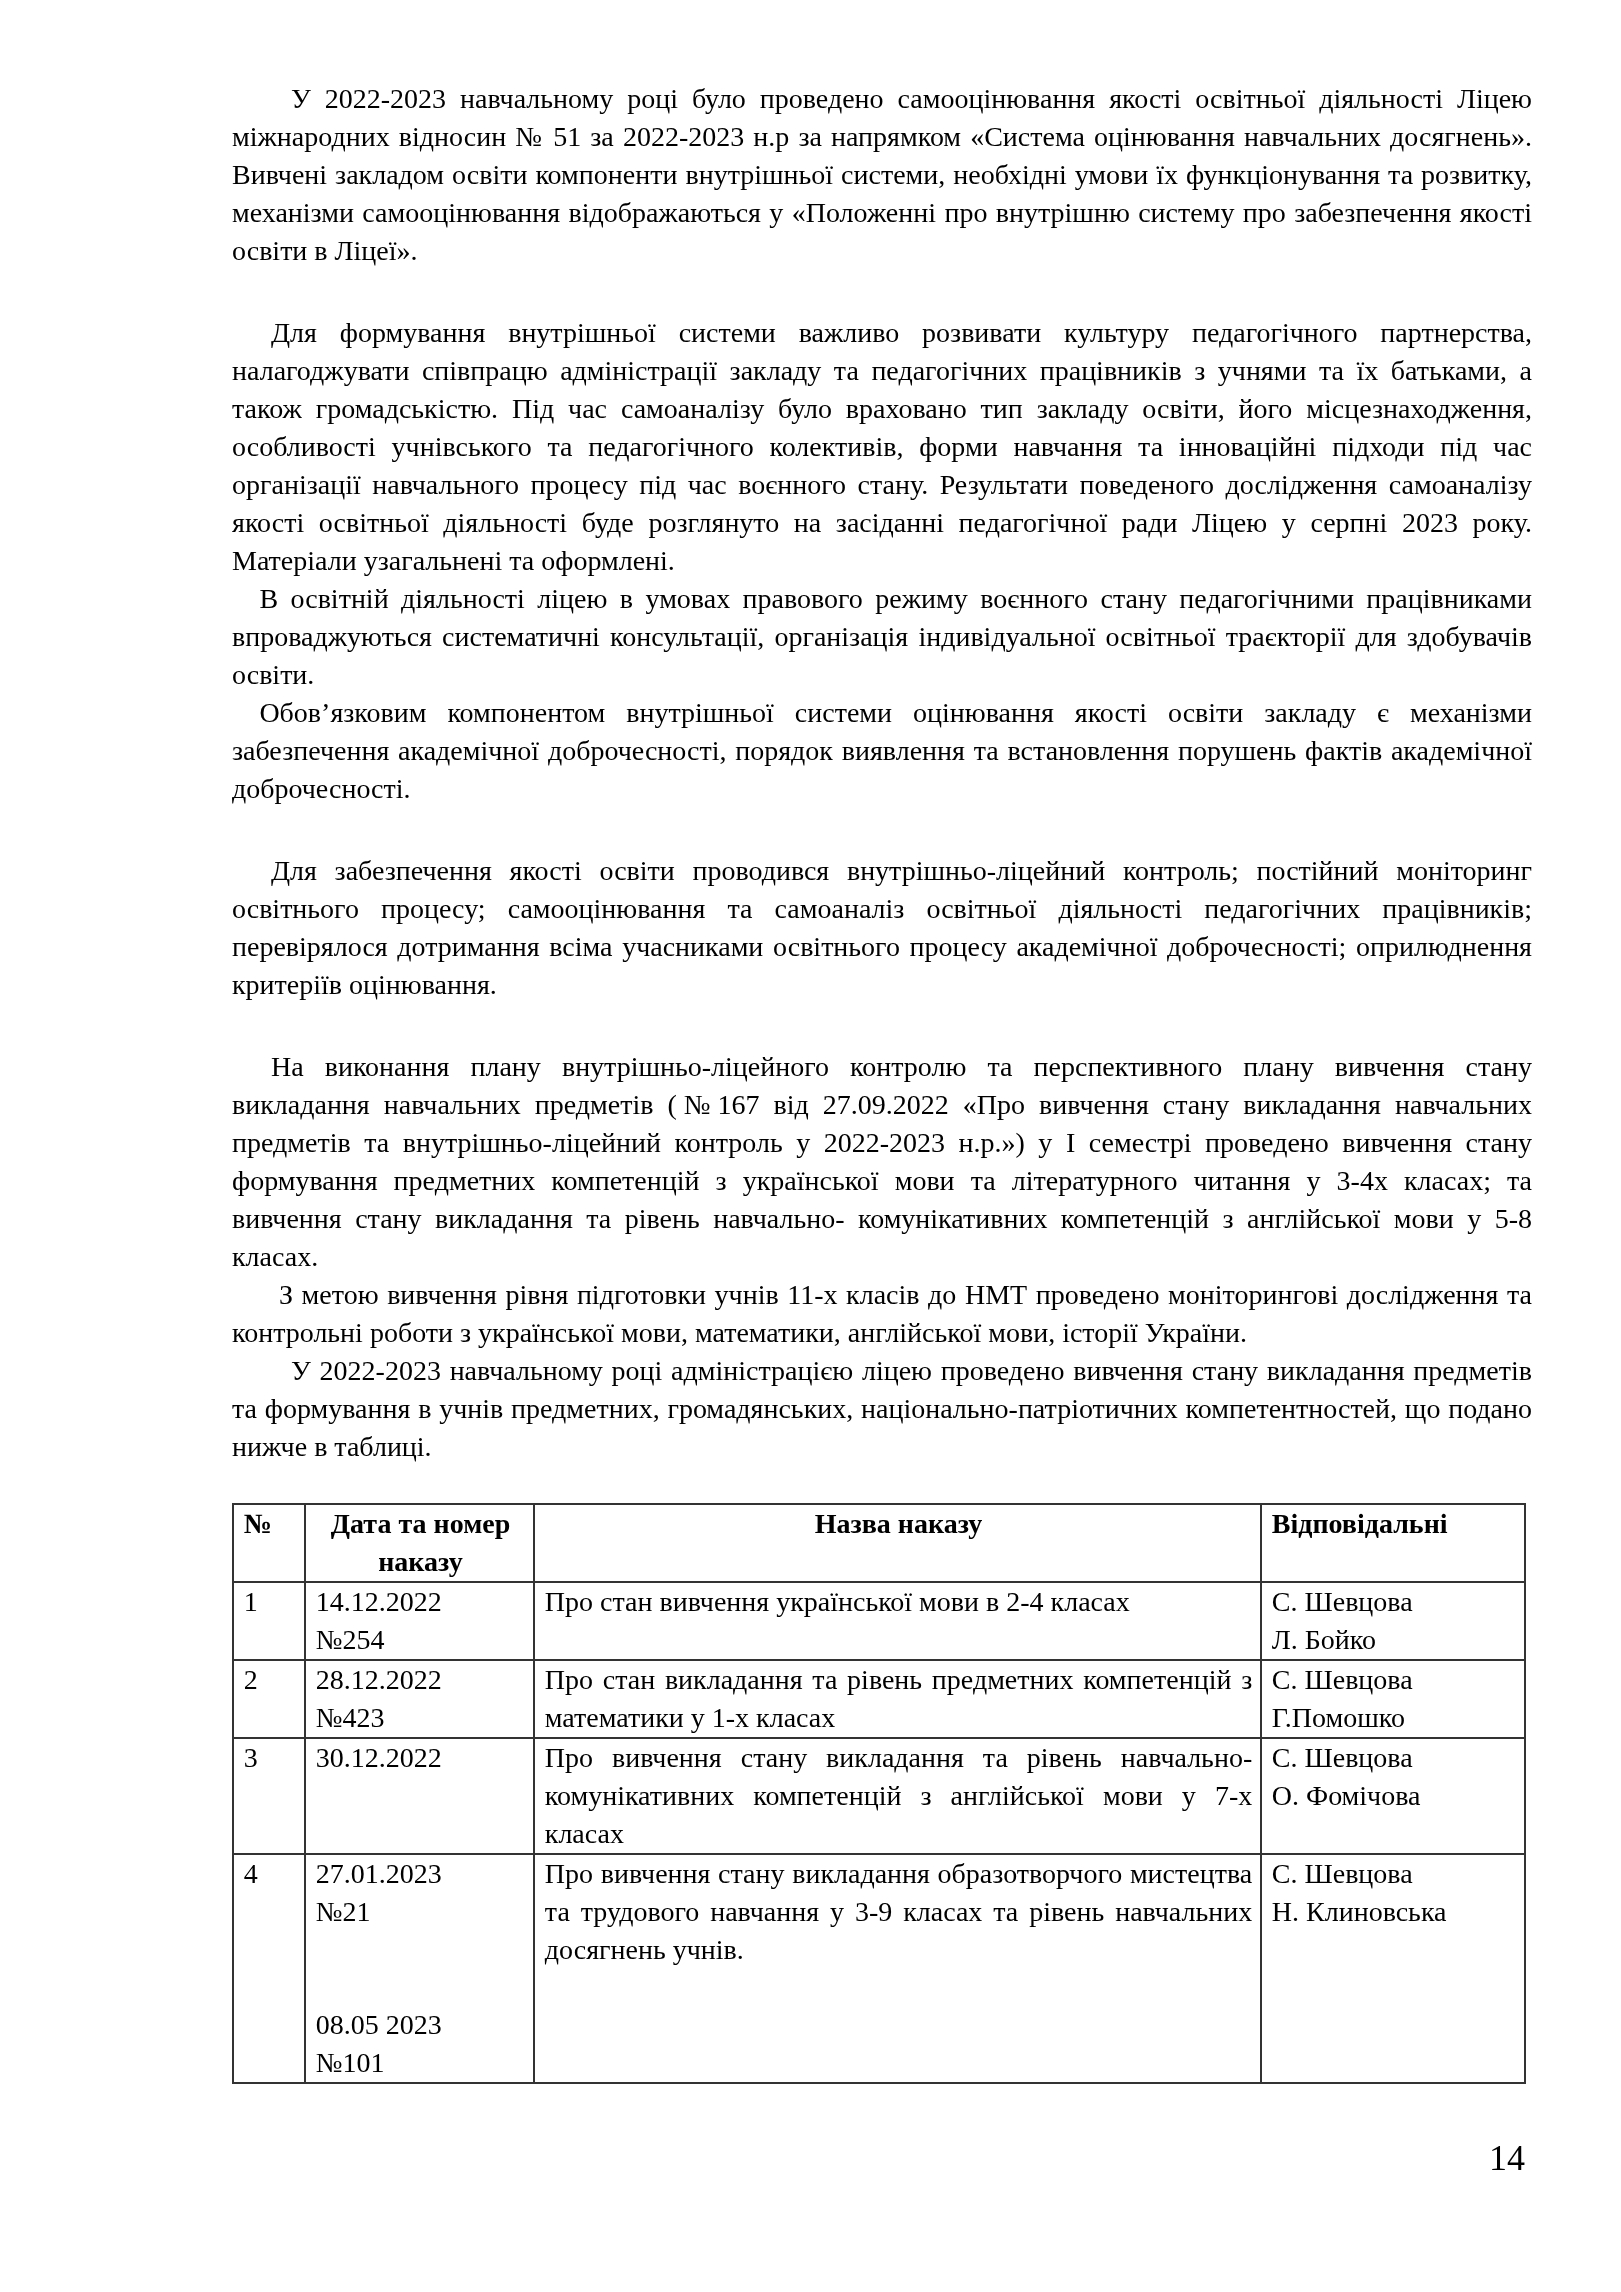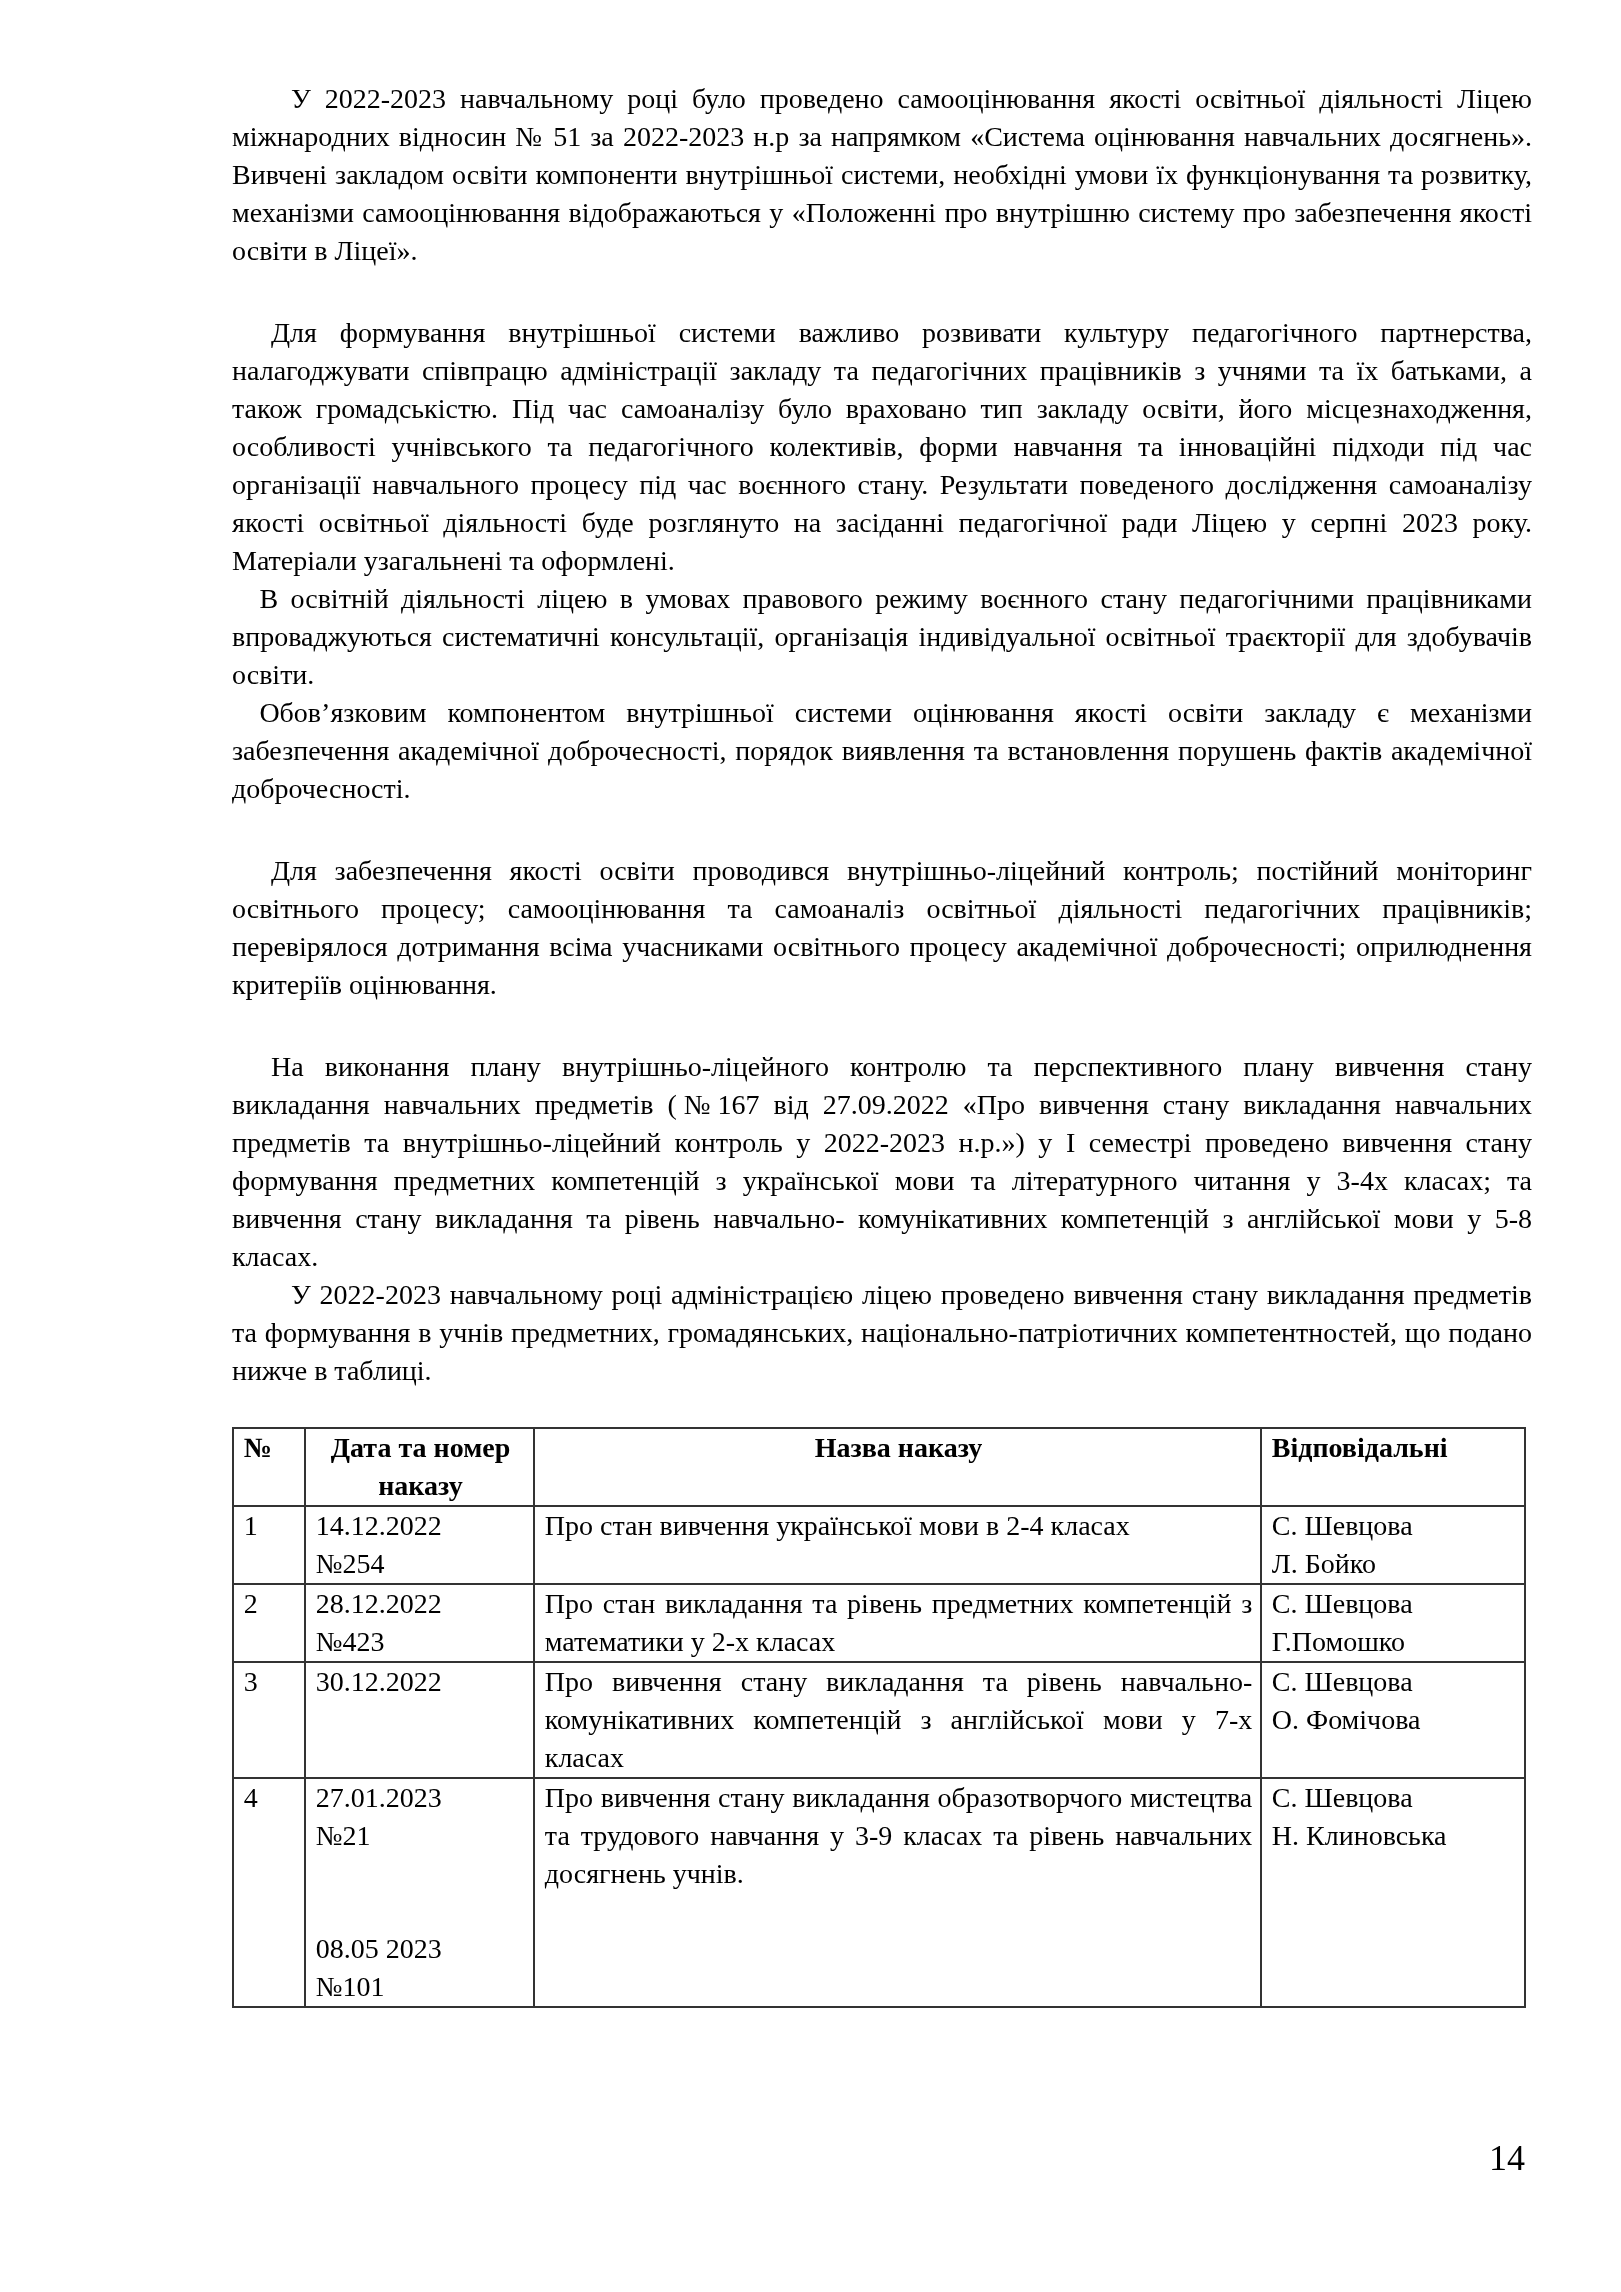--- a/index.html
+++ b/index.html
@@ -35,20 +35,21 @@
 </head>
 <body>
 
 <div class="page">
   <p class="para indent4">У 2022-2023 навчальному році було проведено самооцінювання якості освітньої діяльності Ліцею міжнародних відносин № 51 за 2022-2023 н.р за напрямком «Система оцінювання навчальних досягнень». Вивчені закладом освіти компоненти внутрішньої системи, необхідні умови їх функціонування та розвитку, механізми самооцінювання відображаються у «Положенні про внутрішню систему про забезпечення якості освіти в Ліцеї».</p>
   <p class="para indent2">Для формування внутрішньої системи важливо розвивати культуру педагогічного партнерства, налагоджувати співпрацю адміністрації закладу та педагогічних працівників з учнями та їх батьками, а також громадськістю. Під час самоаналізу було враховано тип закладу освіти, його місцезнаходження, особливості учнівського та педагогічного колективів, форми навчання та інноваційні підходи під час організації навчального процесу під час воєнного стану. Результати поведеного дослідження самоаналізу якості освітньої діяльності буде розглянуто на засіданні педагогічної ради Ліцею у серпні 2023 року. Матеріали узагальнені та оформлені.</p>
   <p class="para indent3">В освітній діяльності ліцею в умовах правового режиму воєнного стану педагогічними працівниками впроваджуються систематичні консультації, організація індивідуальної освітньої траєкторії для здобувачів освіти.</p>
   <p class="para indent3">Обов’язковим компонентом внутрішньої системи оцінювання якості освіти закладу є механізми забезпечення академічної доброчесності, порядок виявлення та встановлення порушень фактів академічної доброчесності.</p>
   <p class="para indent2">Для забезпечення якості освіти проводився внутрішньо-ліцейний контроль; постійний моніторинг освітнього процесу; самооцінювання та самоаналіз освітньої діяльності педагогічних працівників; перевірялося дотримання всіма учасниками освітнього процесу академічної доброчесності; оприлюднення критеріїв оцінювання.</p>
   <p class="para indent2">На виконання плану внутрішньо-ліцейного контролю та перспективного плану вивчення стану викладання навчальних предметів (№167 від 27.09.2022 «Про вивчення стану викладання навчальних предметів та внутрішньо-ліцейний контроль у 2022-2023 н.р.») у І семестрі проведено вивчення стану формування предметних компетенцій з української мови та літературного читання у 3-4х класах; та вивчення стану викладання та рівень навчально- комунікативних компетенцій з англійської мови у 5-8 класах.</p>
+  <p class="para indent1">З метою вивчення рівня підготовки учнів 11-х класів до НМТ проведено моніторингові дослідження та контрольні роботи з української мови, математики, англійської мови, історії України.</p>
   <p class="para indent4">У 2022-2023 навчальному році адміністрацією ліцею проведено вивчення стану викладання предметів та формування в учнів предметних, громадянських, національно-патріотичних компетентностей, що подано нижче в таблиці.</p>
 
   <div class="spacer"></div>
 
   <table class="orders">
     <colgroup>
       <col style="width:72px">
       <col style="width:229px">
       <col style="width:727px">
       <col style="width:264px">
@@ -73,21 +74,21 @@
           <span class="cell-line">С. Шевцова</span>
           <span class="cell-line">Л. Бойко</span>
         </td>
       </tr>
       <tr>
         <td>2</td>
         <td>
           <span class="cell-line">28.12.2022</span>
           <span class="cell-line">№423</span>
         </td>
-        <td class="just">Про стан викладання та рівень предметних компетенцій з математики у 2-х класах</td>
+        <td class="just">Про стан викладання та рівень предметних компетенцій з математики у 1-х класах</td>
         <td>
           <span class="cell-line">С. Шевцова</span>
           <span class="cell-line">Г.Помошко</span>
         </td>
       </tr>
       <tr>
         <td>3</td>
         <td>
           <span class="cell-line">30.12.2022</span>
         </td>

